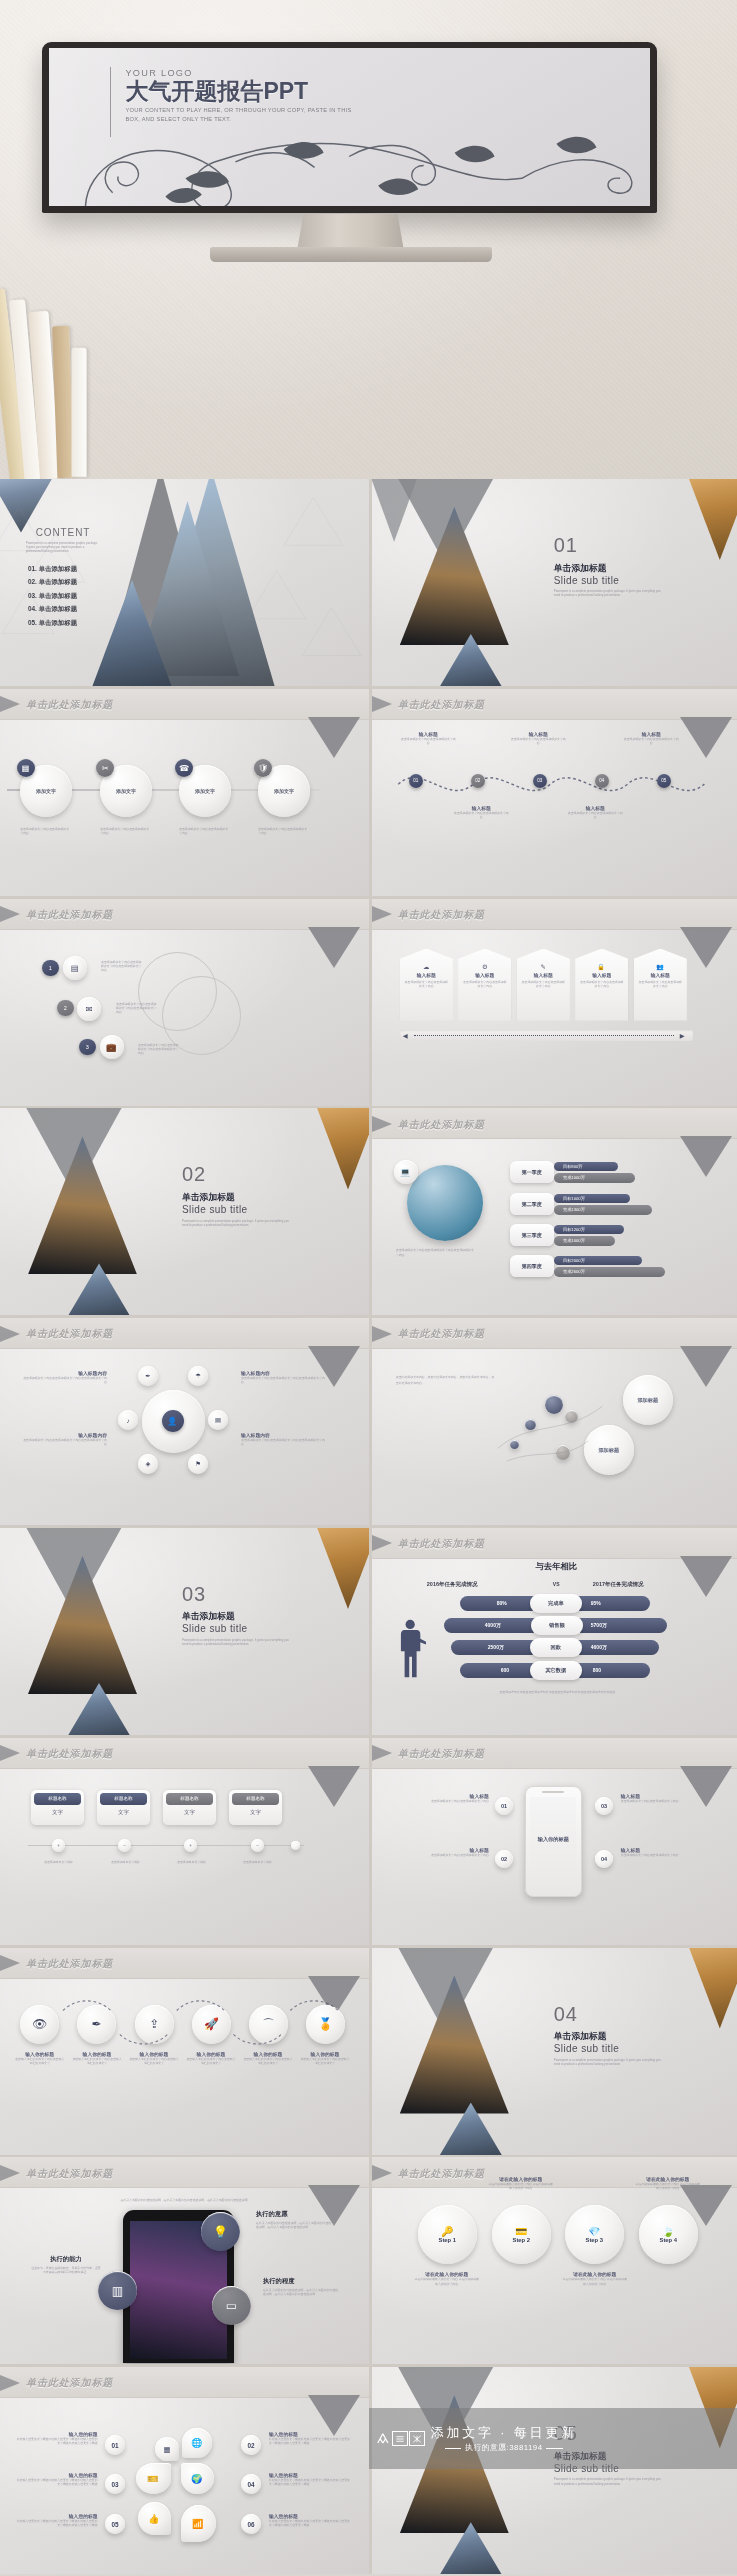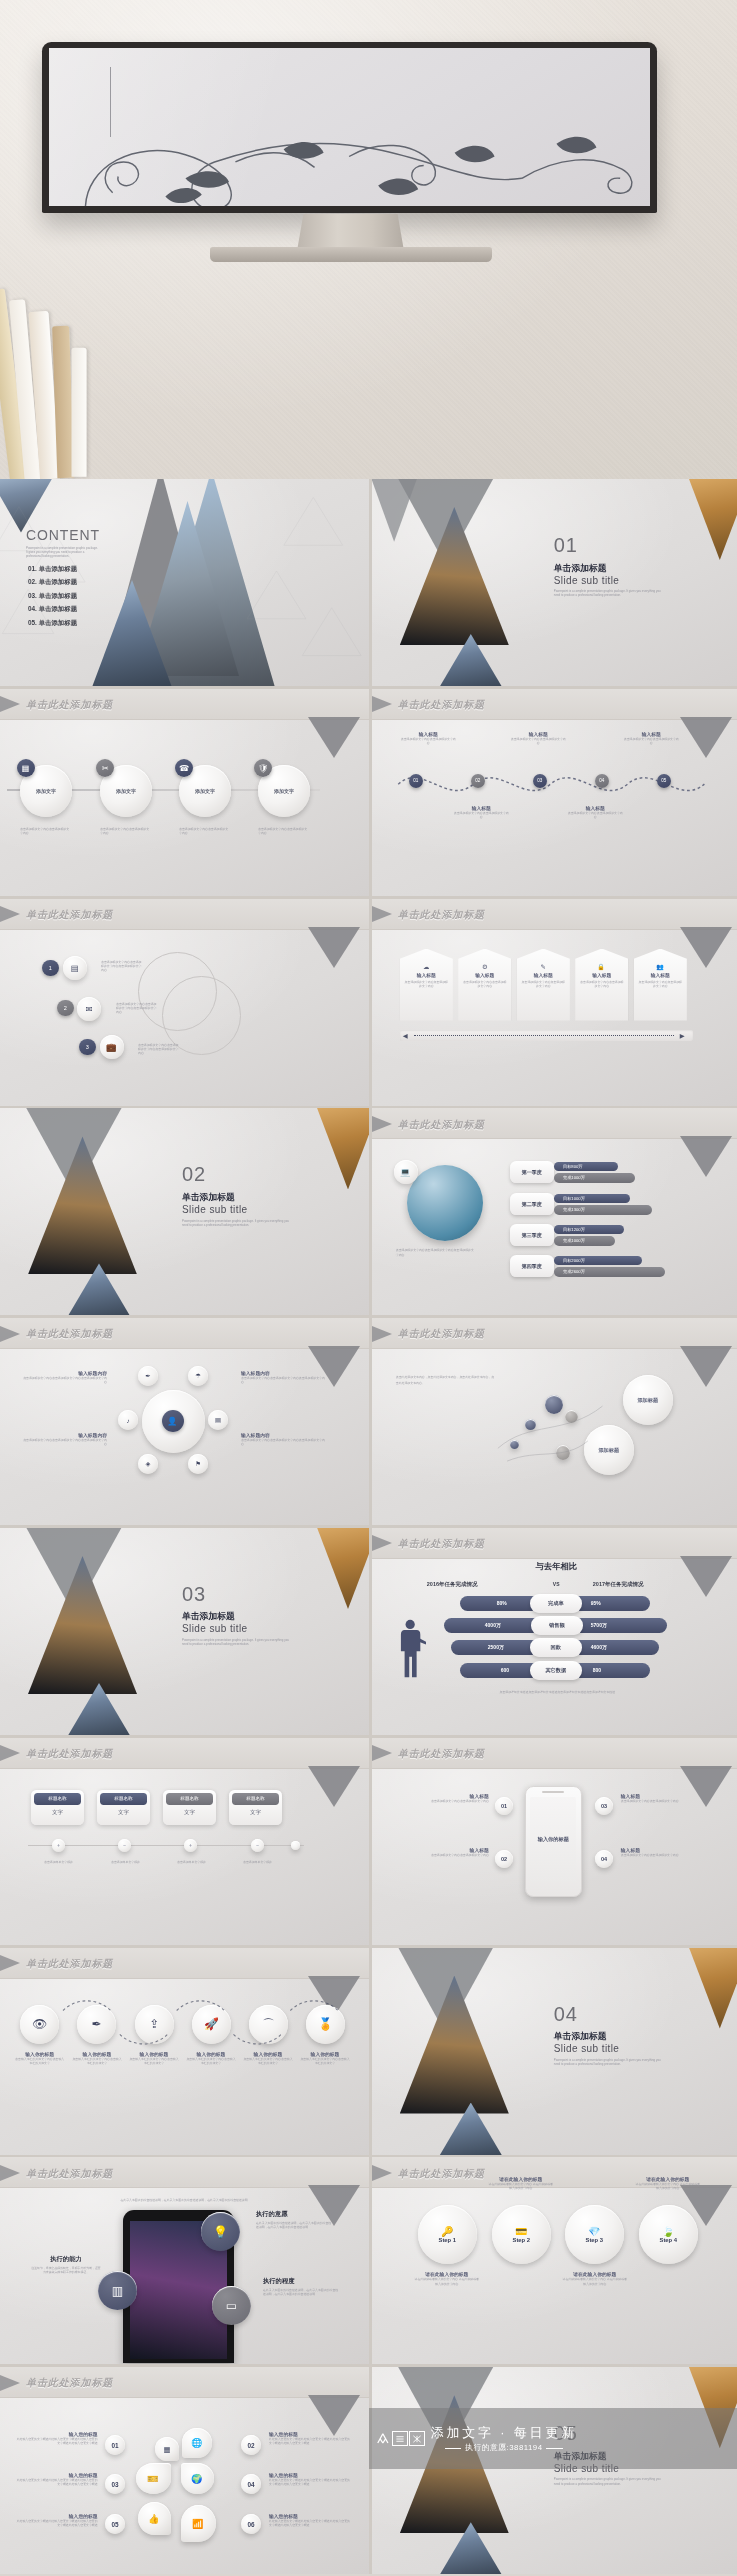--- a/index.html
+++ b/index.html
@@ -177,20 +177,25 @@
       <div class="book b2"></div>
       <div class="book b3"></div>
     <div class="book b4"></div>
       <div class="book b5"></div>
   </div>
 
   <div class="monitor">
     <div class="screen-bezel">
       <div class="screen">
         <div class="cover-rule"></div>
+        <div class="cover-txt">
+          <div class="cover-logo">YOUR LOGO</div>
+          <div class="cover-title">大气开题报告PPT</div>
+          <div class="cover-sub">YOUR CONTENT TO PLAY HERE, OR THROUGH YOUR COPY, PASTE IN THIS BOX, AND SELECT ONLY THE TEXT.</div>
+        </div>
         <svg class="flourish" viewBox="0 0 660 120" preserveAspectRatio="none">
           <g fill="none" stroke="#585c66" stroke-width="1.6">
             <path d="M40 118 C40 70,95 42,150 58 C205 74,215 118,180 118 C150 118,148 78,182 66 C240 46,300 40,360 52 C430 66,470 92,520 84"></path>
             <path d="M70 100 C55 86,62 66,82 66 C98 66,104 82,92 90 C84 95,74 90,76 82"></path>
             <path d="M205 66 C240 50,270 54,292 72"></path>
             <path d="M330 60 C360 42,400 44,420 66 C432 80,420 96,406 90 C394 85,398 70,412 70"></path>
             <path d="M520 84 C560 60,600 58,630 74 C648 84,642 104,624 100 C610 97,612 82,628 84"></path>
           </g>
           <g fill="#4c5059">
             <path d="M150 84 C168 72,192 74,198 88 C182 98,160 96,150 84 Z"></path>
@@ -220,21 +225,21 @@
       <g fill="none" stroke="#9a9a9e" stroke-width=".7">
         <path d="M20 30 L48 78 L-8 78 Z"></path>
           <path d="M60 60 L92 112 L28 112 Z"></path>
         <path d="M30 120 L58 168 L2 168 Z"></path>
           <path d="M340 20 L372 72 L308 72 Z"></path>
         <path d="M300 100 L332 152 L268 152 Z"></path>
           <path d="M360 140 L392 192 L328 192 Z"></path>
       </g>
     </svg>
     <div style="position:absolute;left:26px;top:48px;">
-      <div style="font-size:14px;color:#6e6e74;letter-spacing:0.9px;text-align:center;">CONTENT</div>
+      <div style="font-size:10px;color:#6e6e74;letter-spacing:0.9px;text-align:center;">CONTENT</div>
       <div class="nano" style="max-width:74px;margin-top:2.8px;">Powerpoint is a complete presentation graphic package. It gives you everything you need to produce a professional looking presentation.</div>
     </div>
     <div style="position:absolute;left:28px;top:81px;">
       <div style="margin:4.6px 0;font-size:6.4px;color:#3d3f48;font-weight:bold;">
         <span>01.</span>
         <span>单击添加标题</span>
       </div>
       <div style="margin:4.6px 0;font-size:6.4px;color:#3d3f48;font-weight:bold;">
         <span>02.</span>
         <span>单击添加标题</span>

